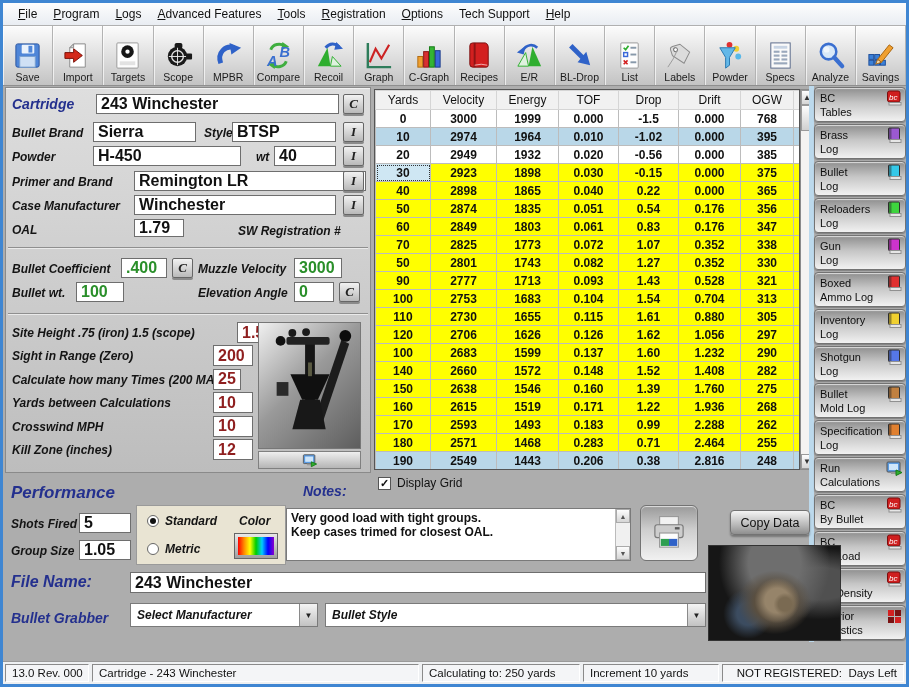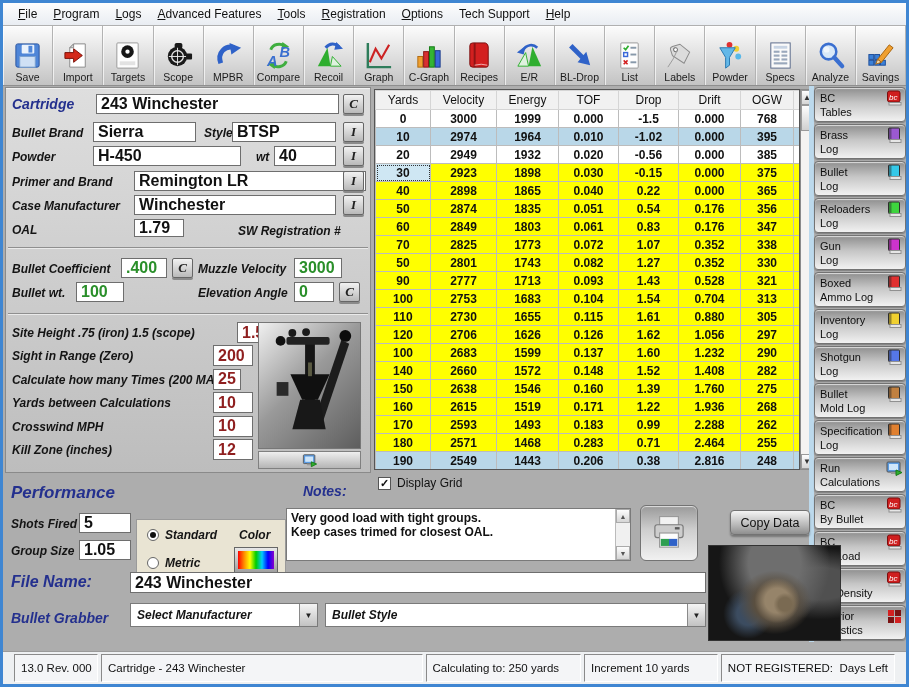--- a/index.html
+++ b/index.html
@@ -82,21 +82,21 @@
   .sidebar { position:absolute; left:811px; top:1px; width:92px; height:553px;
              display:flex; flex-direction:column; gap:2px; }
   .side-btn { flex:1; position:relative; border:1px solid #737373; border-radius:4px;
               background:linear-gradient(180deg,#8e8e8e,#c6c6c6 45%,#f1f1f1);
               box-shadow:inset 0 1px 1px #ffffffb0, 0 1px 1px #00000040;
               font-size:11px; line-height:1.3; color:#0f0f0f; padding:3px 3px 0 5px; }
   .side-btn .sicon { position:absolute; right:2px; top:2px; }
 
   
   .perf-title { position:absolute; left:8px; top:397px; font-size:17px; font-weight:bold; font-style:italic; color:#24308e; }
-  .units-box { position:absolute; left:133px; top:433px; width:150px; height:60px;
+  .units-box { position:absolute; left:133px; top:419px; width:150px; height:60px;
                background:#e9e4d3; border:1px solid #9a9a9a; }
   .radio-row { position:absolute; display:flex; align-items:center; gap:6px; }
   .radio { width:12px; height:12px; border-radius:50%; background:#fff; border:1px solid #666;
            display:flex; align-items:center; justify-content:center; }
   .radio.on::after { content:""; width:6px; height:6px; border-radius:50%; background:#111; }
   .radio-label { font-size:12px; font-weight:bold; font-style:italic; color:#141414; }
   .color-btn { position:absolute; left:97px; top:27px; width:44px; height:26px; border:1px solid #666;
                background:linear-gradient(#e8e8e8,#9f9f9f); padding:3px; }
   .color-btn i { display:block; height:100%;
                background:linear-gradient(90deg,#ff0000,#ff8800,#ffff00,#00cc00,#00ccff,#0000ff,#8800cc); }
@@ -132,22 +132,22 @@
   .fname-input { position:absolute; left:127px; top:486px; width:576px; height:21px; }
   .grab-label { position:absolute; left:8px; top:524px; font-size:14px; font-weight:bold; font-style:italic; color:#24308e; }
   .dd { position:absolute; top:517px; height:24px; background:#fff; border:1px solid #7a7a7a;
         display:flex; align-items:center; }
   .dd .dd-text { flex:1; padding:0 6px; font-size:12px; font-weight:bold; font-style:italic; color:#141414;
         white-space:nowrap; overflow:hidden; }
   .dd .dd-btn { width:18px; height:100%; background:linear-gradient(#f4f4f4,#c2c2c2); border-left:1px solid #8a8a8a;
         font-size:8px; color:#222; display:flex; align-items:center; justify-content:center; }
 
   
-  .statusbar { height:33px; background:#eef0f2; border-top:1px solid #9a9a9a; display:flex; gap:3px;
-               padding:2px 11px; align-items:stretch; }
+  .statusbar { height:23px; background:#eef0f2; border-top:1px solid #9a9a9a; display:flex; gap:3px;
+               padding:2px 2px; align-items:stretch; }
   .status-cell { border:1px solid; border-color:#8a8a8a #ffffff #ffffff #8a8a8a; background:#f4f5f7;
                  font-size:11.5px; color:#111; display:flex; align-items:center; padding:0 6px; white-space:pre; }
   .status-cell.right { flex:1; justify-content:flex-end; }
 </style>
 </head>
 <body>
 
 <div class="win">
 
 

